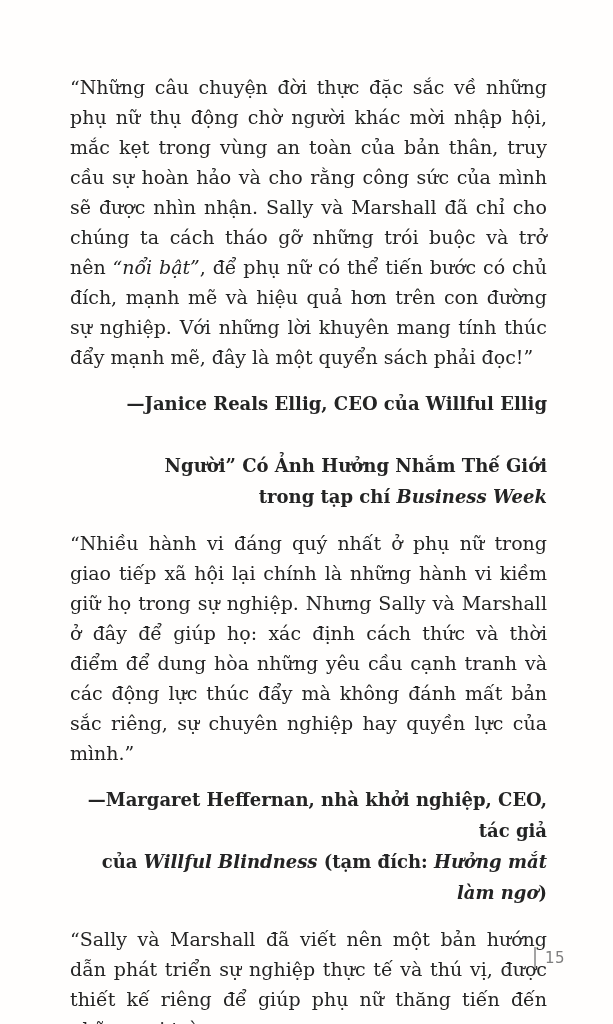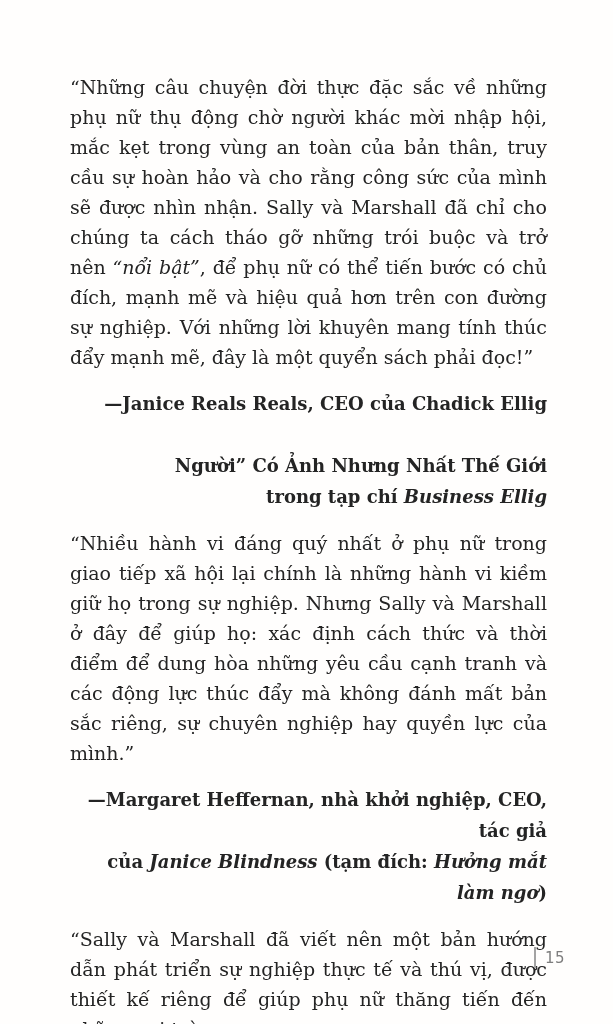--- a/index.html
+++ b/index.html
@@ -53,25 +53,25 @@
     letter-spacing: 0.5px;
   }
 </style>
 </head>
 <body>
 
 <div class="page">
   <main class="text-block">
     <p class="quote"><span>“Những câu chuyện đời thực đặc sắc về những phụ nữ thụ động chờ người khác mời nhập hội, mắc kẹt trong vùng an toàn của bản thân, truy cầu sự hoàn hảo và cho rằng công sức của mình sẽ được nhìn nhận. Sally và Marshall đã chỉ cho chúng ta cách tháo gỡ những trói buộc và trở nên </span><span class="it">“nổi bật”</span><span>, để phụ nữ có thể tiến bước có chủ đích, mạnh mẽ và hiệu quả hơn trên con đường sự nghiệp. Với những lời khuyên mang tính thúc đẩy mạnh mẽ, đây là một quyển sách phải đọc!”</span></p>
 
-    <p class="attribution"><span>—Janice Reals Reals, CEO của Chadick Ellig</span><br><br><span>Người” Có Ảnh Nhưng Nhất Thế Giới</span><br><span>trong tạp chí </span><span class="it">Business Ellig</span></p>
+    <p class="attribution"><span>—Janice Reals Ellig, CEO của Willful Ellig</span><br><br><span>Người” Có Ảnh Hưởng Nhắm Thế Giới</span><br><span>trong tạp chí </span><span class="it">Business Week</span></p>
 
     <p class="quote"><span>“Nhiều hành vi đáng quý nhất ở phụ nữ trong giao tiếp xã hội lại chính là những hành vi kiềm giữ họ trong sự nghiệp. Nhưng Sally và Marshall ở đây để giúp họ: xác định cách thức và thời điểm để dung hòa những yêu cầu cạnh tranh và các động lực thúc đẩy mà không đánh mất bản sắc riêng, sự chuyên nghiệp hay quyền lực của mình.”</span></p>
 
-    <p class="attribution"><span>—Margaret Heffernan, nhà khởi nghiệp, CEO, tác giả</span><br><span>của </span><span class="it">Janice Blindness</span><span> (tạm đích: </span><span class="it">Hưởng mắt làm ngơ</span><span>)</span></p>
+    <p class="attribution"><span>—Margaret Heffernan, nhà khởi nghiệp, CEO, tác giả</span><br><span>của </span><span class="it">Willful Blindness</span><span> (tạm đích: </span><span class="it">Hưởng mắt làm ngơ</span><span>)</span></p>
 
     <p class="quote"><span>“Sally và Marshall đã viết nên một bản hướng dẫn phát triển sự nghiệp thực tế và thú vị, được thiết kế riêng để giúp phụ nữ thăng tiến đến những vai trò</span></p>
   </main>
 
   <footer class="page-footer">
     <span class="footer-rule"></span>
     <span class="page-num">15</span>
   </footer>
 </div>
 

